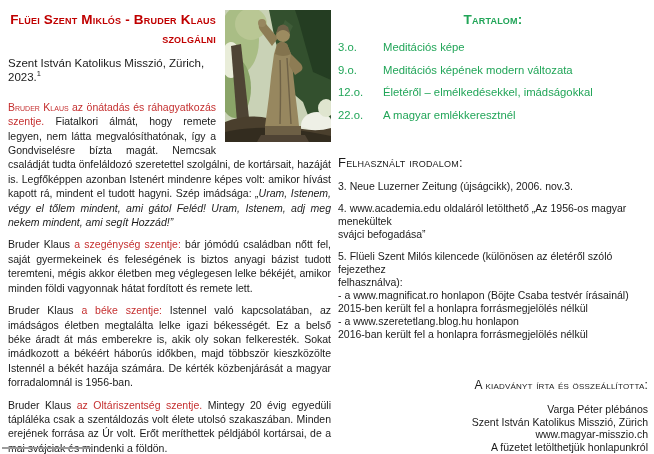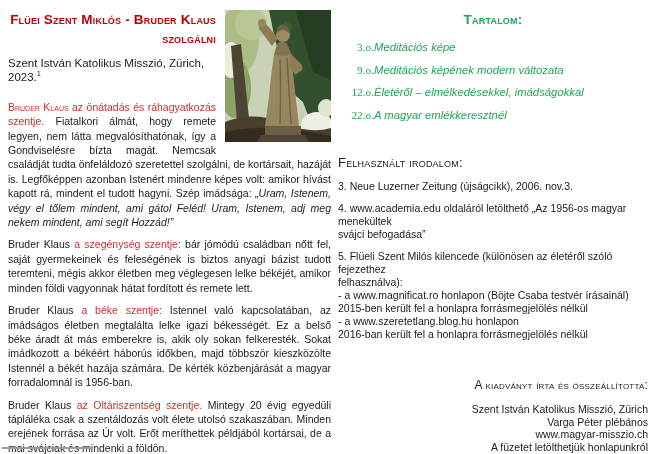--- a/index.html
+++ b/index.html
@@ -27,22 +27,22 @@
   .seg-i{font-style:italic;}
   .footnote-rule{position:absolute;left:2px;top:447px;width:90px;height:0;
     border-top:2px solid #9c9c9c;}
 
   
   .right-col{position:absolute;left:338px;top:6px;width:310px;}
   .toc-heading{color:var(--green);font-weight:bold;font-size:13.5px;
     font-variant:small-caps;text-align:center;letter-spacing:.2px;margin:6px 0 14px 0;}
   .toc-row{display:flex;color:var(--green);font-size:11.3px;line-height:13px;
     margin-bottom:9.5px;}
-  .toc-page{width:36px;text-align:right;flex:none;font-family:Liberation Serif, serif;}
-  .toc-label{font-style:italic;}
+  .toc-page{width:36px;flex:none;}
+  .toc-label{margin-left:9px;}
   .bib-heading{font-size:13px;font-variant:small-caps;letter-spacing:.2px;
     margin:33px 0 10px 0;}
   .bib-item{font-size:10.5px;line-height:13px;margin-bottom:9px;white-space:pre-line;}
 
   .colophon{position:absolute;left:338px;top:378px;width:310px;text-align:right;}
   .colophon-heading{font-size:12px;font-variant:small-caps;letter-spacing:.2px;
     margin-bottom:11px;}
   .colophon-line{font-size:10.5px;line-height:12.7px;}
 </style>
 </head>
@@ -132,20 +132,20 @@
     <div class="bib-item">5. Flüeli Szent Milós kilencede (különösen az életéről szóló fejezethez
 felhasználva):
 - a www.magnificat.ro honlapon (Böjte Csaba testvér írásainál)
 2015-ben került fel a honlapra forrásmegjelölés nélkül
 - a www.szeretetlang.blog.hu honlapon
 2016-ban került fel a honlapra forrásmegjelölés nélkül</div>
   </div>
 
   <div class="colophon">
     <div class="colophon-heading">A kiadványt írta és összeállította:</div>
+    <div class="colophon-line">Varga Péter plébános</div>
     <div class="colophon-line">Szent István Katolikus Misszió, Zürich</div>
-    <div class="colophon-line">Varga Péter plébános</div>
     <div class="colophon-line">www.magyar-misszio.ch</div>
     <div class="colophon-line">A füzetet letölthetjük honlapunkról</div>
     <div class="colophon-line">a lelkiségi füzetek menüpontjából</div>
   </div>
 
 </div>
 
 </body></html>

